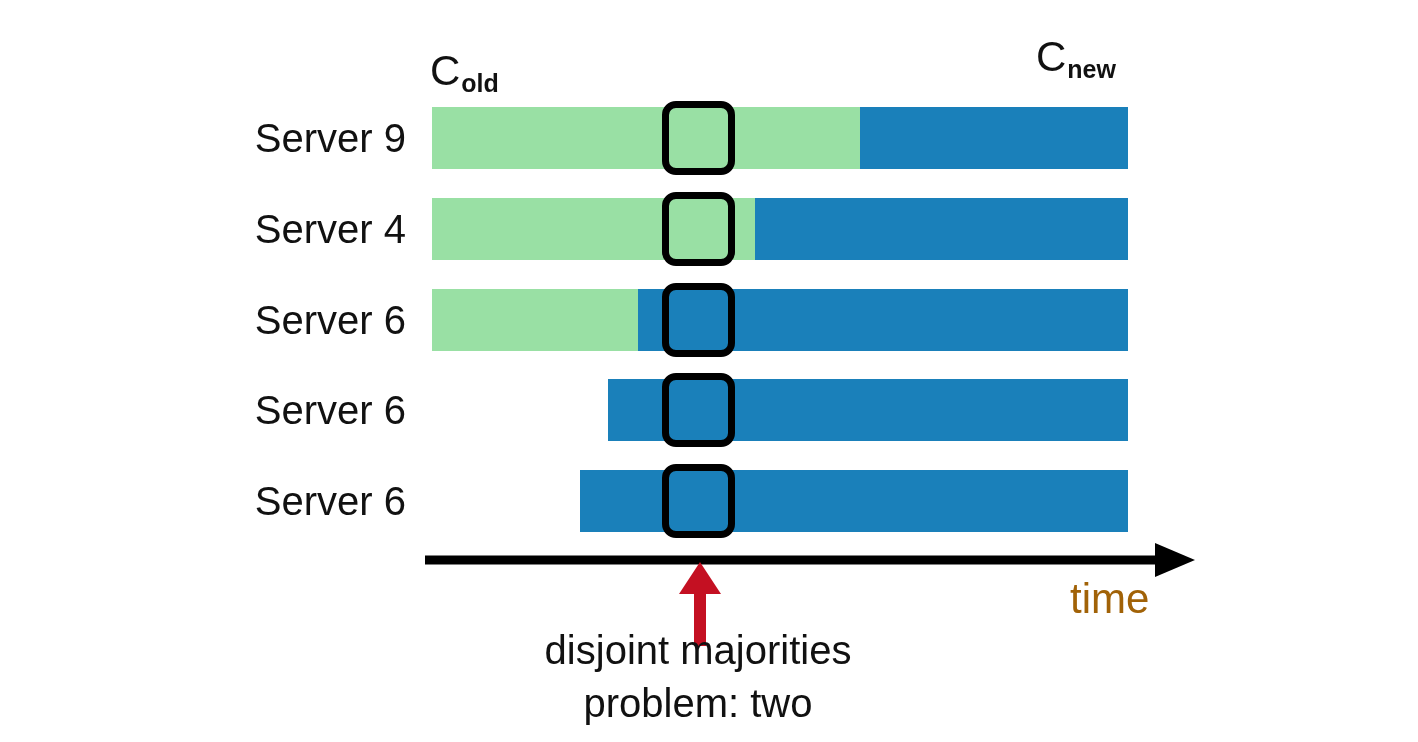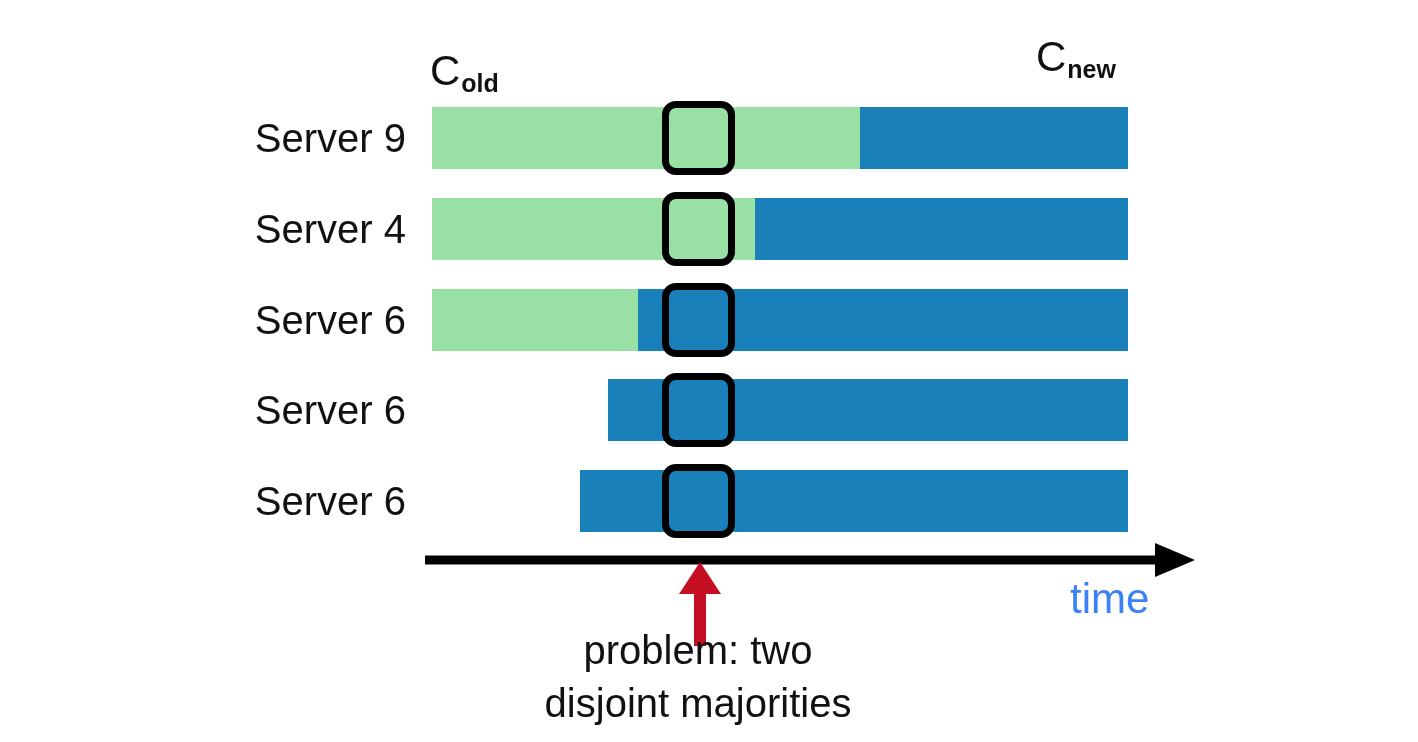--- a/index.html
+++ b/index.html
@@ -84,21 +84,21 @@
     top: 540px;
     width: 775px;
     height: 40px;
   }
   #time-label {
     position: absolute;
     left: 1070px;
     top: 578px;
     font-size: 42px;
     line-height: 1;
-    color: #3b82f6;
+    color: #a16207;
     white-space: nowrap;
   }
 
   
   #red-pointer {
     position: absolute;
     left: 675px;
     top: 560px;
     width: 50px;
     height: 86px;
@@ -167,17 +167,17 @@
     <line x1="5" y1="20" x2="742" y2="20" stroke="#000000" stroke-width="9" stroke-linecap="butt"></line>
     <polygon points="735,3 775,20 735,37" fill="#000000"></polygon>
   </svg>
   <div id="time-label">time</div>
 
   <svg id="red-pointer" viewBox="0 0 50 86">
     <polygon points="25,2 46,34 31,34 31,86 19,86 19,34 4,34" fill="#c41022"></polygon>
   </svg>
 
   <div id="caption">
+    <div>disjoint majorities</div>
     <div>problem: two</div>
-    <div>disjoint majorities</div>
   </div>
 
 </div>
 
 </body></html>

